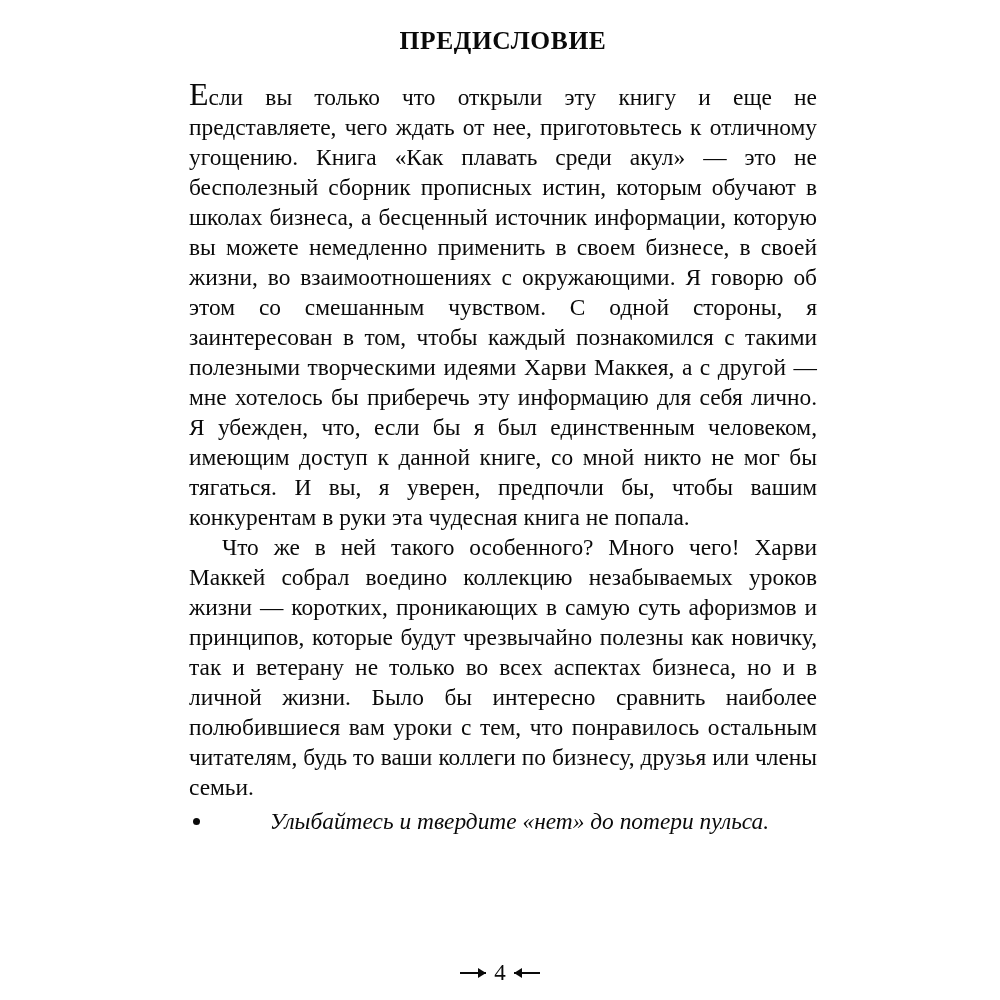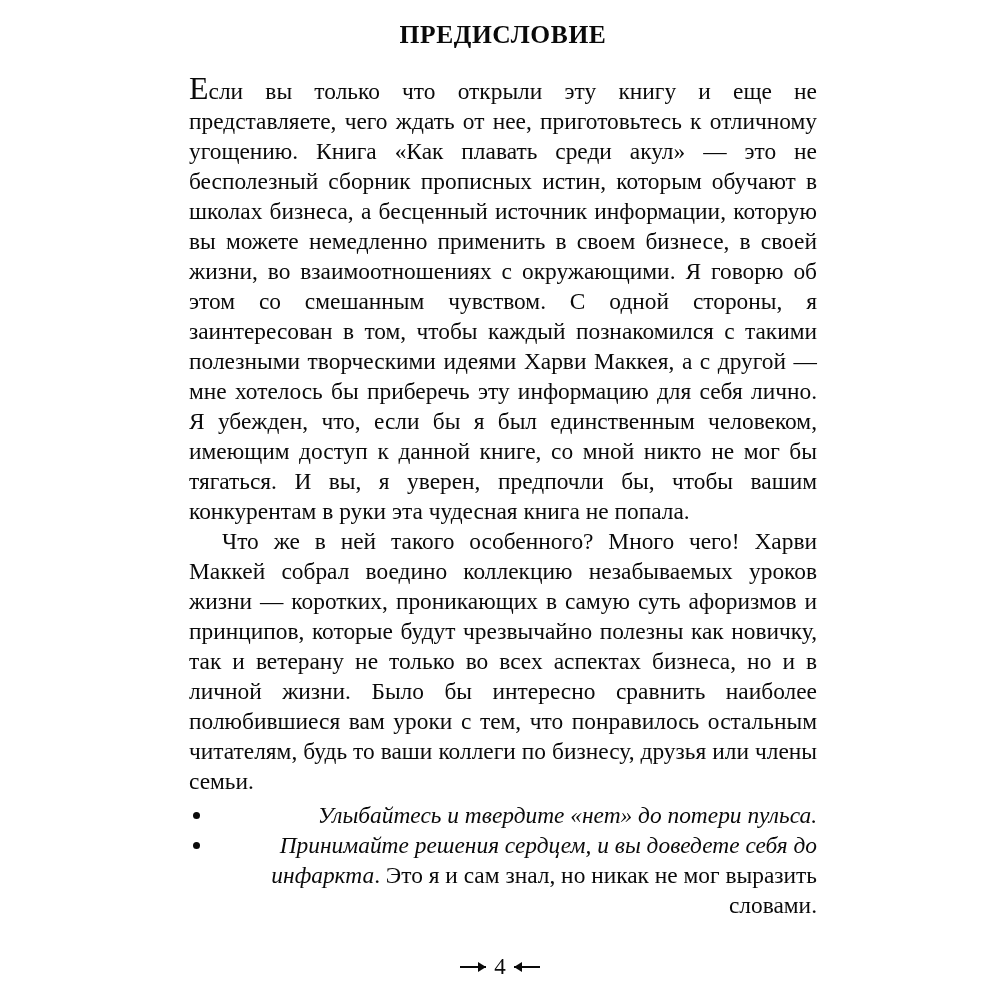--- a/index.html
+++ b/index.html
@@ -14,20 +14,21 @@
     font-family: "Liberation Serif", "DejaVu Serif", serif;
     color: #0a0a0a;
     overflow: hidden;
   }
 
   .page {
     position: relative;
     width: 1000px;
     height: 888px;
     box-sizing: border-box;
+    margin-top: 6px;
   }
 
   
   .content {
     position: absolute;
     left: 189px;
     top: 22px;
     width: 628px;
   }
 
@@ -67,21 +68,21 @@
     list-style: none;
     margin: 4px 0 0 0;
     padding: 0;
     font-size: 23.4px;
     line-height: 30px;
   }
   .lesson-list li {
     position: relative;
     padding-left: 33px;
     margin: 0;
-    text-align: right;
+    text-align: center;
   }
   .bullet-marker {
     position: absolute;
     left: 4px;
     top: 12px;
     width: 7px;
     height: 7px;
     background: #0a0a0a;
     border-radius: 50%;
   }
@@ -158,23 +159,20 @@
 
     <p class="para lead"><span class="initial-cap">Е</span><span>сли вы только что открыли эту книгу и еще не представляете, чего ждать от нее, приготовьтесь к отличному угощению. Книга «Как плавать среди акул» — это не бесполезный сборник прописных истин, которым обучают в школах бизнеса, а бесценный источник информации, которую вы можете немедленно применить в своем бизнесе, в своей жизни, во взаимоотношениях с окружающими. Я говорю об этом со смешанным чувством. С одной стороны, я заинтересован в том, чтобы каждый познакомился с такими полезными творческими идеями Харви Маккея, а с другой — мне хотелось бы приберечь эту информацию для себя лично. Я убежден, что, если бы я был единственным человеком, имеющим доступ к данной книге, со мной никто не мог бы тягаться. И вы, я уверен, предпочли бы, чтобы вашим конкурентам в руки эта чудесная книга не попала.</span></p>
 
     <p class="para">Что же в ней такого особенного? Много чего! Харви Маккей собрал воедино коллекцию незабываемых уроков жизни — коротких, проникающих в самую суть афоризмов и принципов, которые будут чрезвычайно полезны как новичку, так и ветерану не только во всех аспектах бизнеса, но и в личной жизни. Было бы интересно сравнить наиболее полюбившиеся вам уроки с тем, что понравилось остальным читателям, будь то ваши коллеги по бизнесу, друзья или члены семьи.</p>
 
 
     <ul class="lesson-list">
       <li>
         <span class="bullet-marker"></span><span class="lesson-title">Улыбайтесь и твердите «нет» до потери пульса.</span><span class="lesson-note"></span>
       </li>
-      <li>
-        <span class="bullet-marker"></span><span class="lesson-title">Принимайте решения сердцем, и вы доведете себя до инфаркта</span><span class="lesson-note">. Это я и сам знал, но никак не мог выразить словами.</span>
-      </li>
     </ul>
 
   </div>
 
   <div class="folio">
     <span class="folio-orn left"></span>
     <span class="folio-number">4</span>
     <span class="folio-orn right"></span>
   </div>
 

